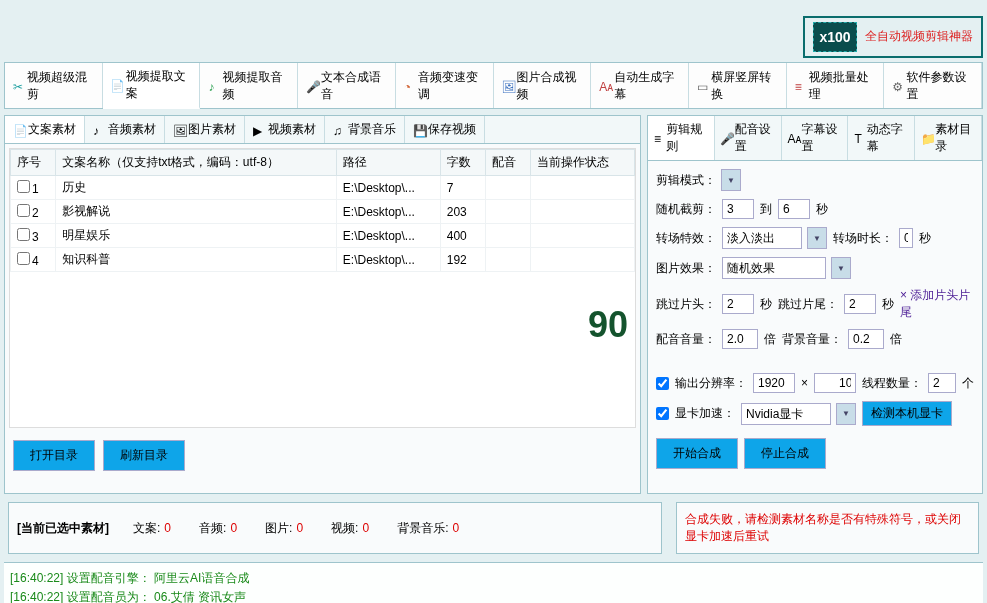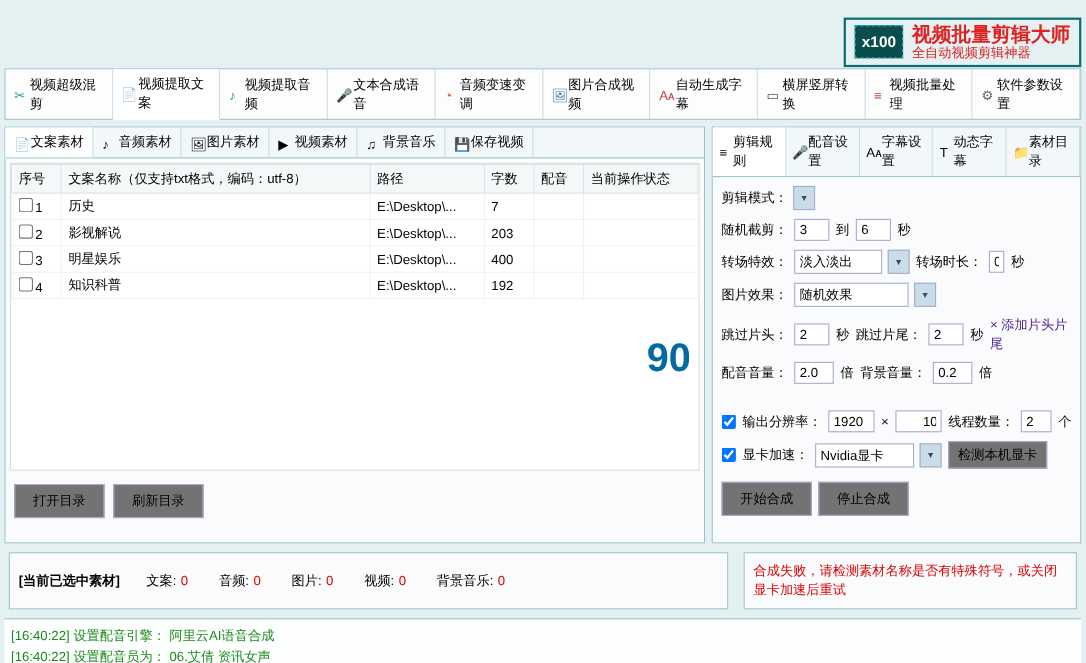--- a/index.html
+++ b/index.html
@@ -34,53 +34,52 @@
 .sub-tab { padding: 5px 8px; border-right: 1px solid #c8dde2; display: flex; align-items: center; gap: 3px; cursor: pointer; }
 .sub-tab.active { background: #fff; }
 
 .table-wrap { background: #fff; border: 1px solid #ddd; margin: 4px; height: 280px; overflow: auto; }
 table { width: 100%; border-collapse: collapse; }
 th { background: #f4f8f9; border: 1px solid #d8e4e8; padding: 4px 6px; text-align: left; font-weight: normal; font-size: 12px; }
 td { border: 1px solid #eef2f4; padding: 3px 6px; font-size: 12px; }
 .chk { margin-right: 2px; }
 
 .btn-row { padding: 8px; display: flex; gap: 8px; }
-.btn { background: #737373; border: 1px solid #aac; padding: 6px 16px; cursor: pointer; font-size: 12px; }
+.btn { background: #0ea5e9; border: 1px solid #aac; padding: 6px 16px; cursor: pointer; font-size: 12px; }
 
 .setting-tabs { display: flex; border-bottom: 1px solid #9ec4cc; background: #f2f8f9; }
 .setting-tab { padding: 5px 6px; border-right: 1px solid #c8dde2; display: flex; align-items: center; gap: 2px; cursor: pointer; font-size: 12px; }
 .setting-tab.active { background: #fff; }
 
 .settings-body { padding: 8px; }
 .form-row { display: flex; align-items: center; gap: 6px; margin-bottom: 8px; font-size: 12px; }
 .form-row label { white-space: nowrap; }
 .inp { border: 1px solid #aac; padding: 2px 4px; font-size: 12px; height: 20px; }
 .sel { border: 1px solid #aac; padding: 2px 20px 2px 4px; font-size: 12px; height: 22px; background: #fff; position: relative; }
 .dd-btn { width: 20px; height: 22px; background: #c8dde8; border: 1px solid #aac; display: inline-flex; align-items: center; justify-content: center; cursor: pointer; margin-left: -1px; }
 .dd-btn::after { content: "▼"; font-size: 8px; color: #446; }
 .link-blue { color: #4c1d95; cursor: pointer; }
 
-.big-90 { position: absolute; color: #0369a1; font-size: 36px; font-weight: bold; }
+.big-90 { position: absolute; color: #14532d; font-size: 36px; font-weight: bold; }
 
 .status-row { margin: 4px 4px; border: 1px solid #9ec4cc; background: #f9fbfc; padding: 8px; display: flex; align-items: center; gap: 24px; }
 .status-row .label { font-weight: bold; }
 .red-val { color: #d00; margin-left: 4px; }
 
 .log-panel { margin: 4px 4px; border-top: 1px solid #9ec4cc; background: #fdfffe; padding: 6px; font-size: 12px; line-height: 1.6; height: 80px; overflow: auto; }
 .log-line { color: #1a8a1a; }
 .log-ts { color: #1a8a1a; }
 </style>
 </head>
 <body>
 
 <div class="topbar">
   <div class="brand-box">
     <div class="brand-logo">x100</div>
     <div class="brand-text">
-      <div class="brand-title">视频批量剪辑大师</div>
       <div class="brand-sub">全自动视频剪辑神器</div>
     </div>
   </div>
 </div>
 
 <div class="main-tabs" id="main-tabs">
     <div class="main-tab">
       <span class="tab-icon icon-scissors">✂</span>
       <span>视频超级混剪</span>
     </div>

